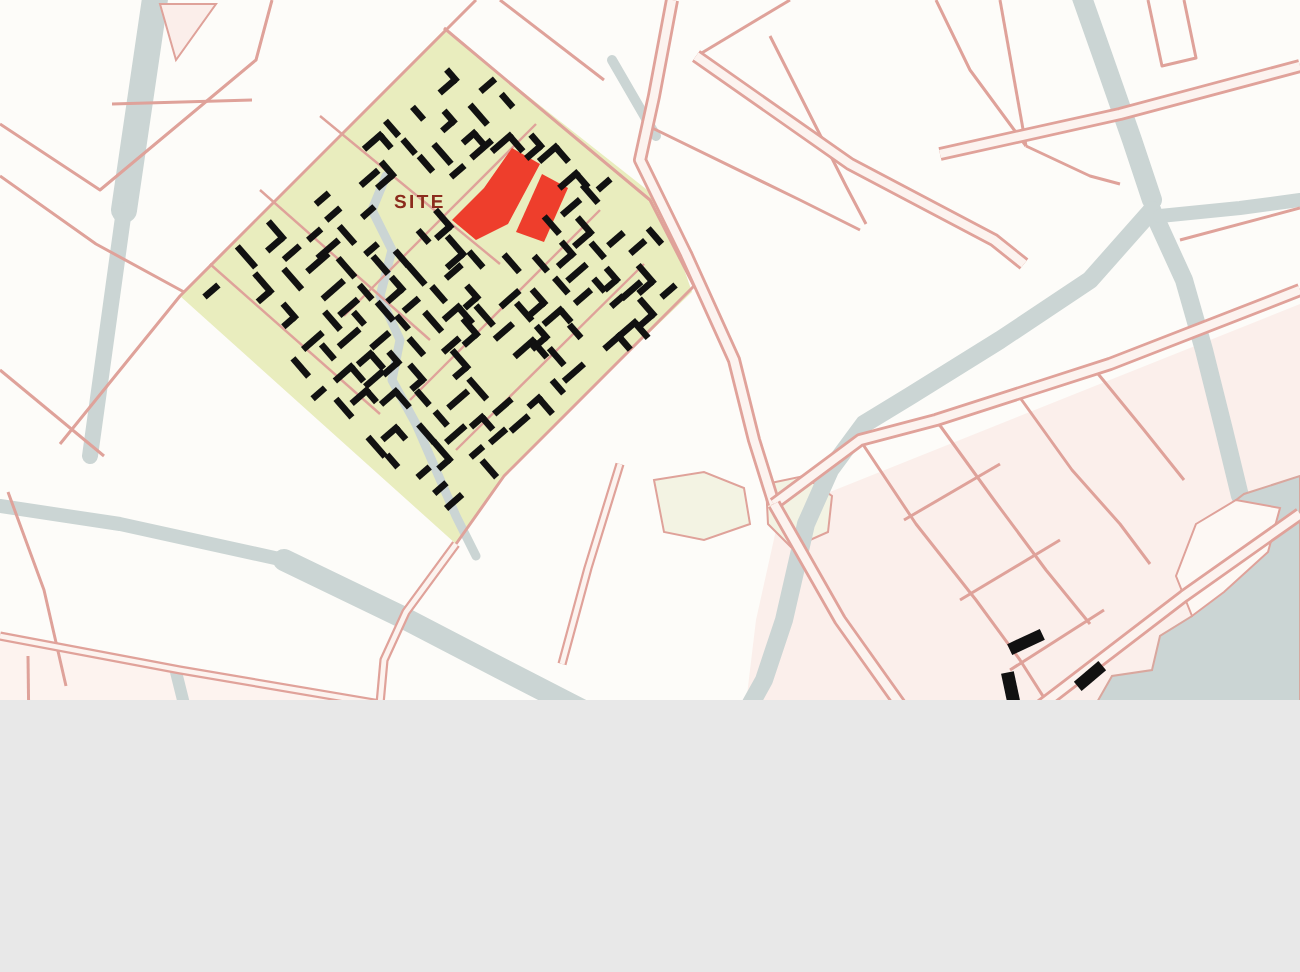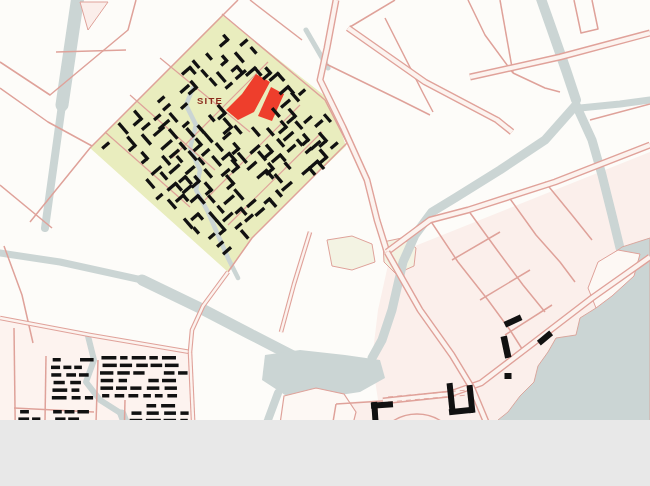--- a/index.html
+++ b/index.html
@@ -1,16 +1,16 @@
 <!DOCTYPE html>
 <html><head>
 <meta charset="utf-8">
 <style>
   html,body{margin:0;padding:0;background:#e8e8e8;font-family:"Liberation Sans",sans-serif;}
-  .map-frame{width:650px;height:420px;overflow:hidden;background:#b91c1c;position:relative;}
+  .map-frame{width:650px;height:350px;overflow:hidden;background:#b91c1c;position:relative;}
   svg{display:block;}
   text.site-label{font-family:"Liberation Sans",sans-serif;font-weight:bold;font-size:9.5px;letter-spacing:1.2px;}
 </style>
 </head>
 <body>
 
 <div class="map-frame">
   <svg id="map" width="650" height="486" viewBox="0 0 650 486">
       <g>
         <rect x="0" y="0" width="650" height="486" fill="#fdfcf9"></rect>

